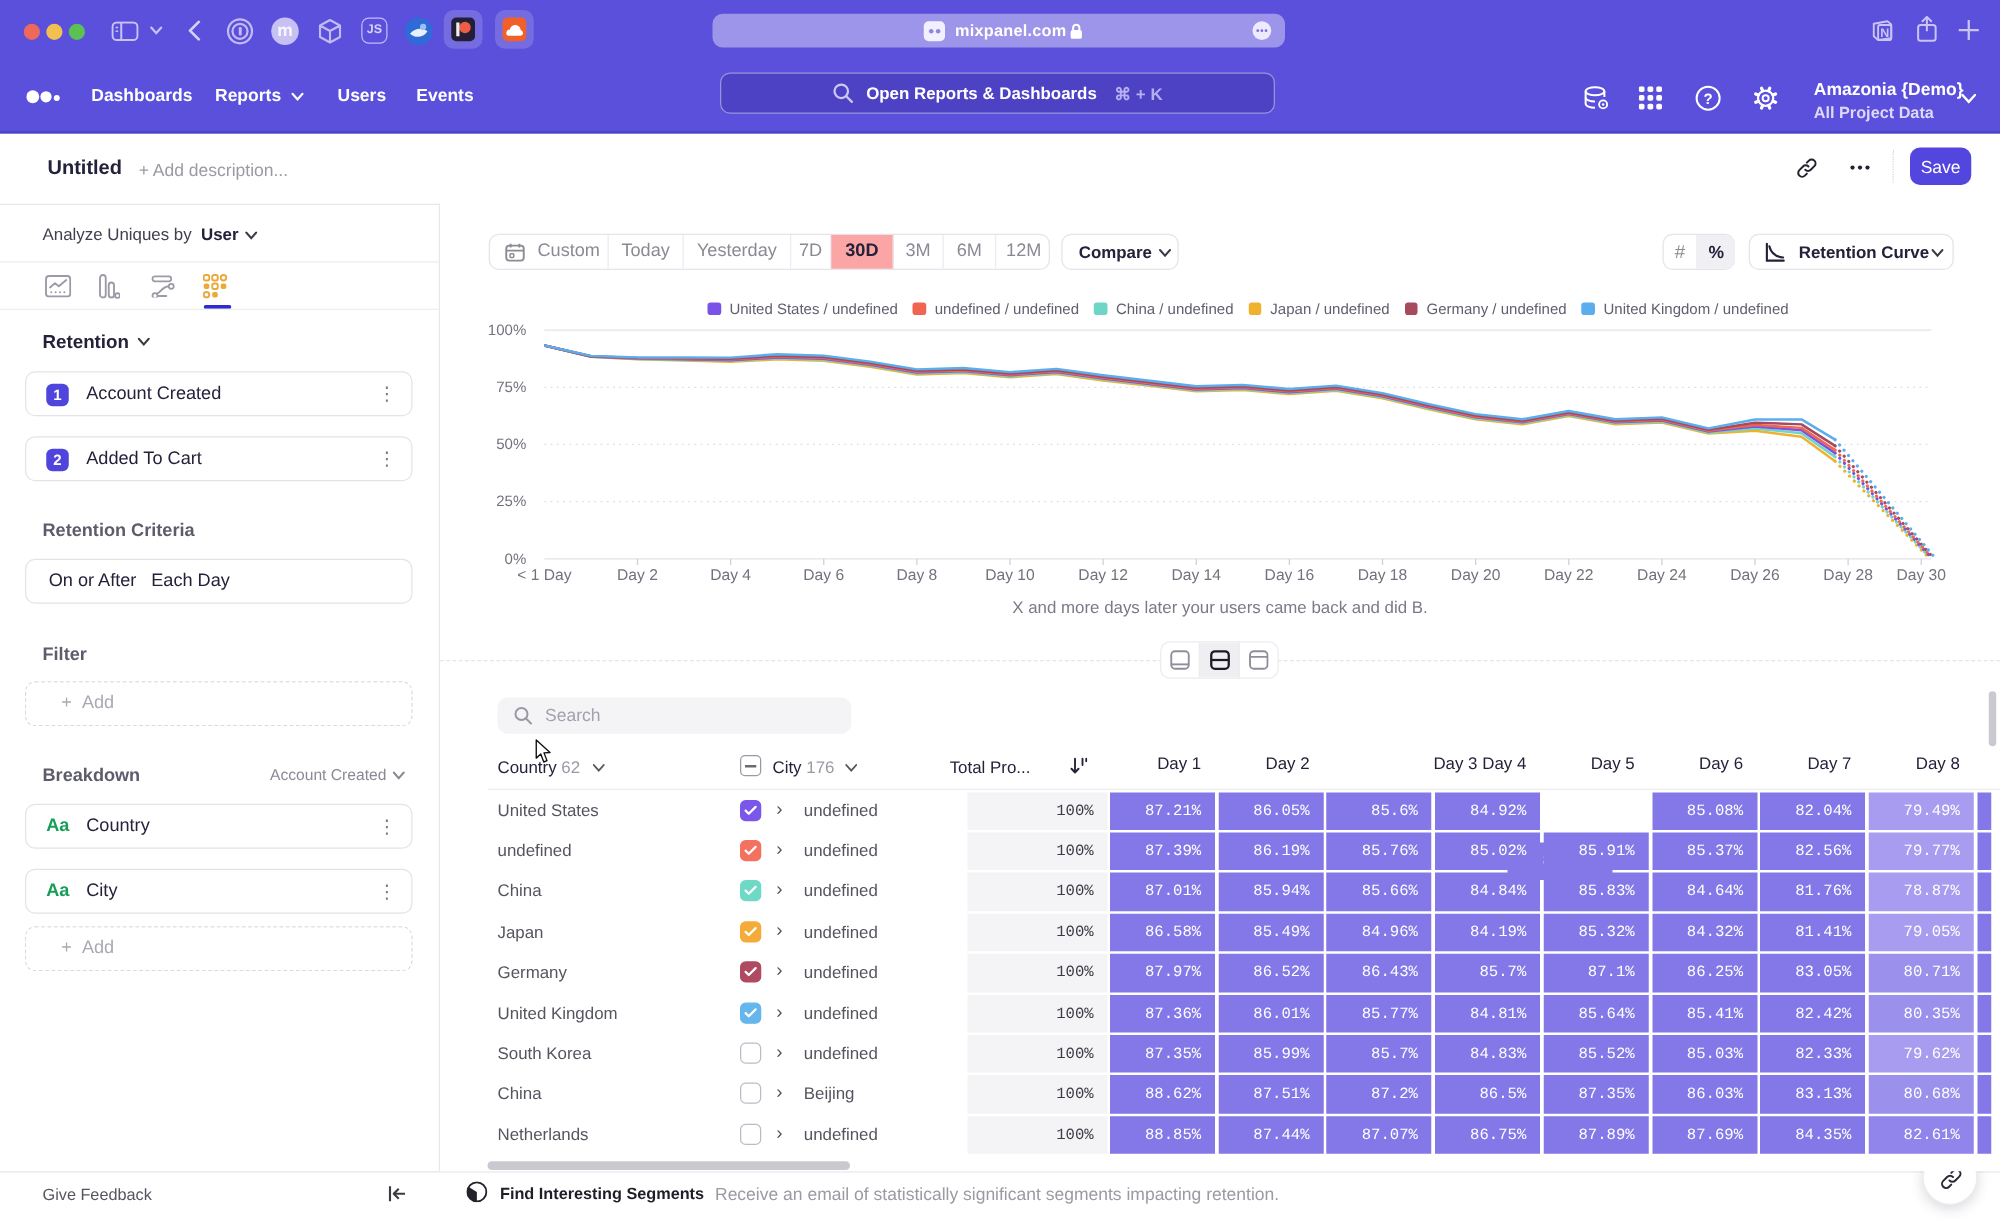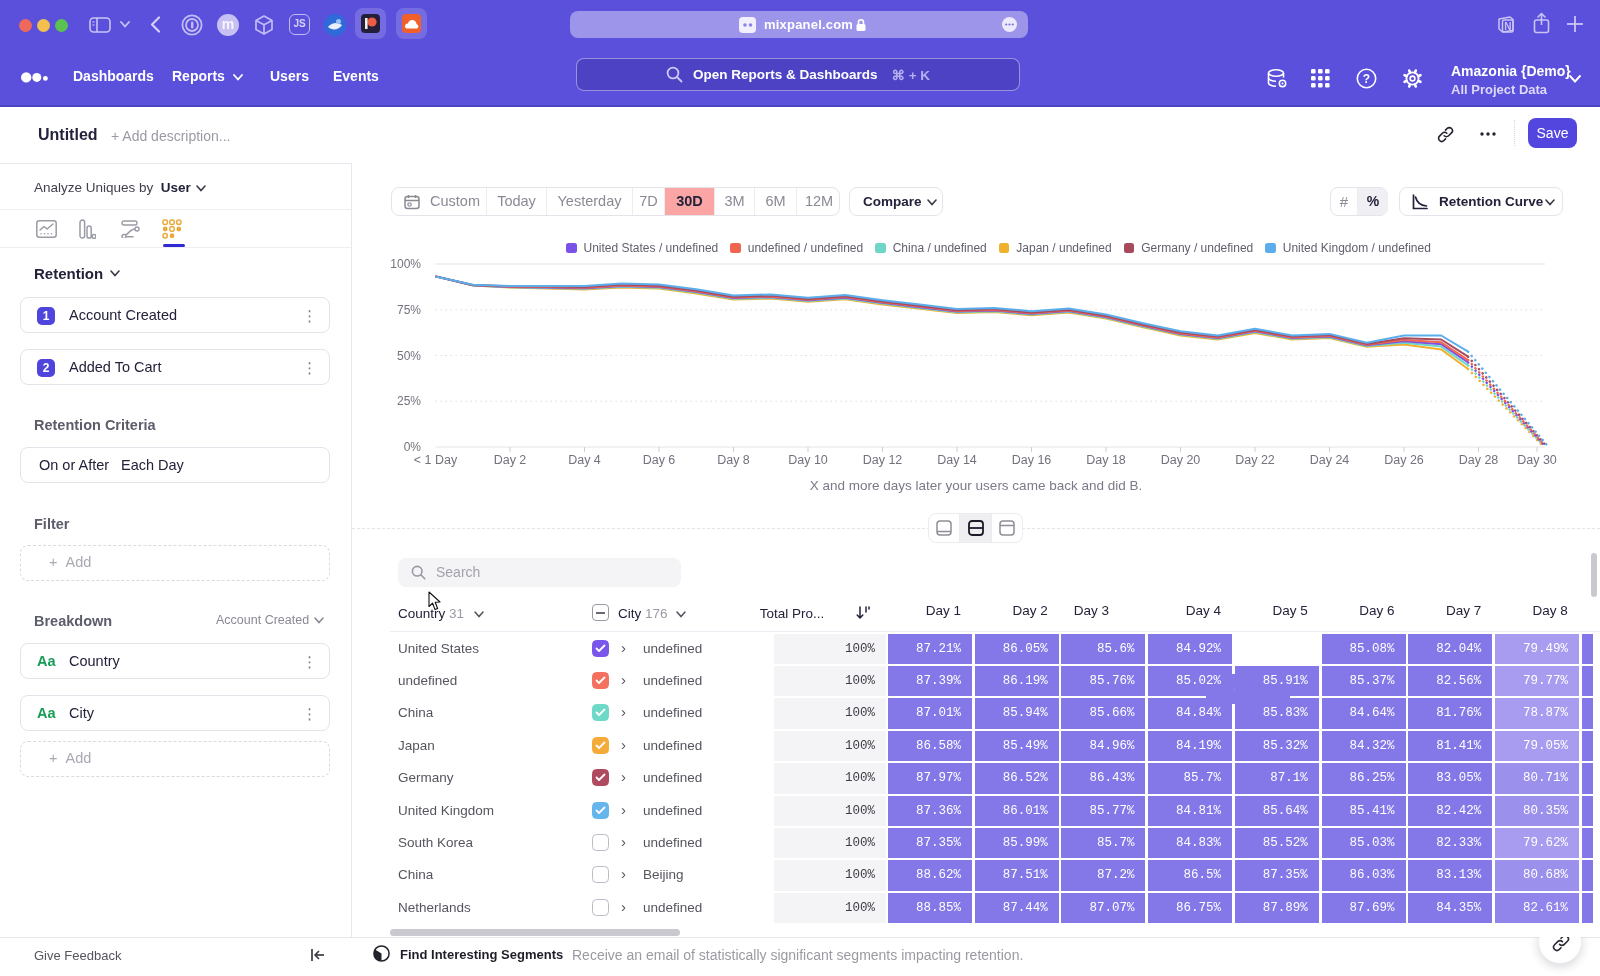--- a/index.html
+++ b/index.html
@@ -532,21 +532,21 @@
   <span style="position:absolute;left:13px;top:7px">
       <svg width="15" height="15" viewBox="0 0 15 15" style="">
         <circle cx="6.2" cy="6.2" r="4.8" fill="none" stroke="#9898a4" stroke-width="1.6"></circle>
         <line x1="9.8" y1="9.8" x2="13.8" y2="13.8" stroke="#9898a4" stroke-width="1.6" stroke-linecap="round"></line>
       </svg>
     </span>
   <span style="position:absolute;left:38px;top:6px;font-size:14px;color:#a2a2ae">Search</span>
 </div>
 
 <div class="abs" style="left:0;top:603px;width:1600px;height:28px">
-  <span style="position:absolute;left:398px;top:3px;font-size:13.5px;color:#23223a">Country <span style="color:#9a9aa4">31</span></span>
+  <span style="position:absolute;left:398px;top:3px;font-size:13.5px;color:#23223a">Country <span style="color:#9a9aa4">62</span></span>
   <span style="position:absolute;left:474px;top:8px">
       <svg width="10" height="7" viewBox="0 0 10 7" style="">
         <path d="M1 1 L5 5.5 L9 1" stroke="#55555f" stroke-width="1.5" fill="none" stroke-linecap="round"></path>
       </svg>
     </span>
   <span style="position:absolute;left:592px;top:1px;width:17px;height:17px;border:1px solid #9a9aa4;border-radius:4px">
       <span style="position:absolute;left:3px;top:6.5px;width:9px;height:2px;background:#6a6a76"></span>
     </span>
   <span style="position:absolute;left:618px;top:3px;font-size:13.5px;color:#23223a">City <span style="color:#9a9aa4">176</span></span>
   <span style="position:absolute;left:676px;top:8px">
@@ -557,21 +557,21 @@
   <span style="position:absolute;left:736px;top:3px;width:112px;text-align:center;font-size:13.5px;color:#23223a">Total Pro...</span>
   <span style="position:absolute;left:856px;top:2px">
       <svg width="14" height="16" viewBox="0 0 14 16" style="">
         <path d="M4 2 V13 M4 13 L1.2 10 M4 13 L6.8 10" fill="none" stroke="#23223a" stroke-width="1.5" stroke-linecap="round" stroke-linejoin="round"></path>
         <line x1="10" y1="2" x2="10" y2="7" stroke="#23223a" stroke-width="1.5" stroke-linecap="round"></line>
         <line x1="13" y1="2" x2="13" y2="4" stroke="#23223a" stroke-width="1.5" stroke-linecap="round"></line>
       </svg>
     </span>
   <div class="dh" style="left:888.0px">Day 1</div>
     <div class="dh" style="left:974.7px">Day 2</div>
-    <div class="dh" style="left:1036px">Day 3</div>
+    <div class="dh" style="left:1109px">Day 3</div>
     <div class="dh" style="left:1148.1px">Day 4</div>
     <div class="dh" style="left:1234.8px">Day 5</div>
     <div class="dh" style="left:1321.5px">Day 6</div>
     <div class="dh" style="left:1408.2px">Day 7</div>
     <div class="dh" style="left:1494.9px">Day 8</div>
 </div>
 <div class="abs" style="left:390px;top:631px;width:1210px;height:1px;background:#ececf2"></div>
 
 <div class="rt" style="top:633.5px">
 <div class="country">United States</div>

